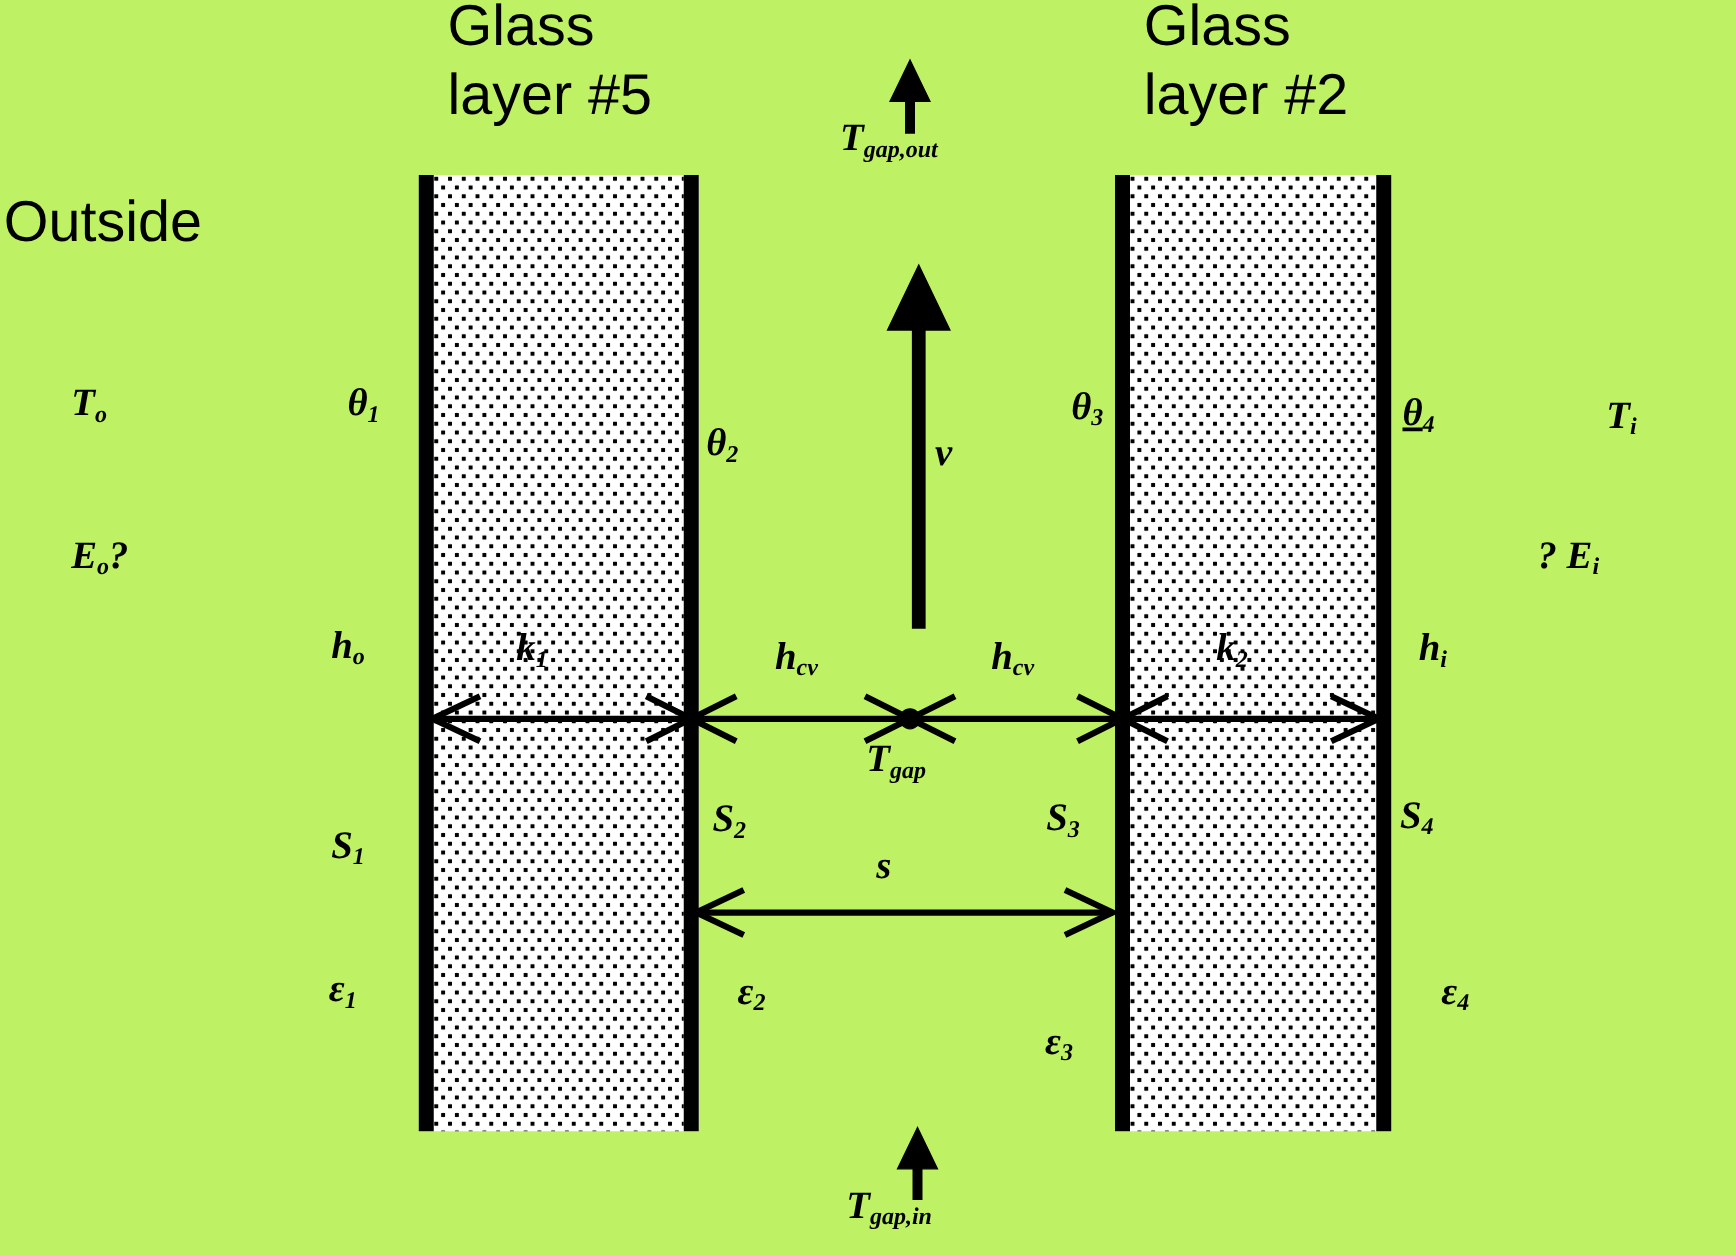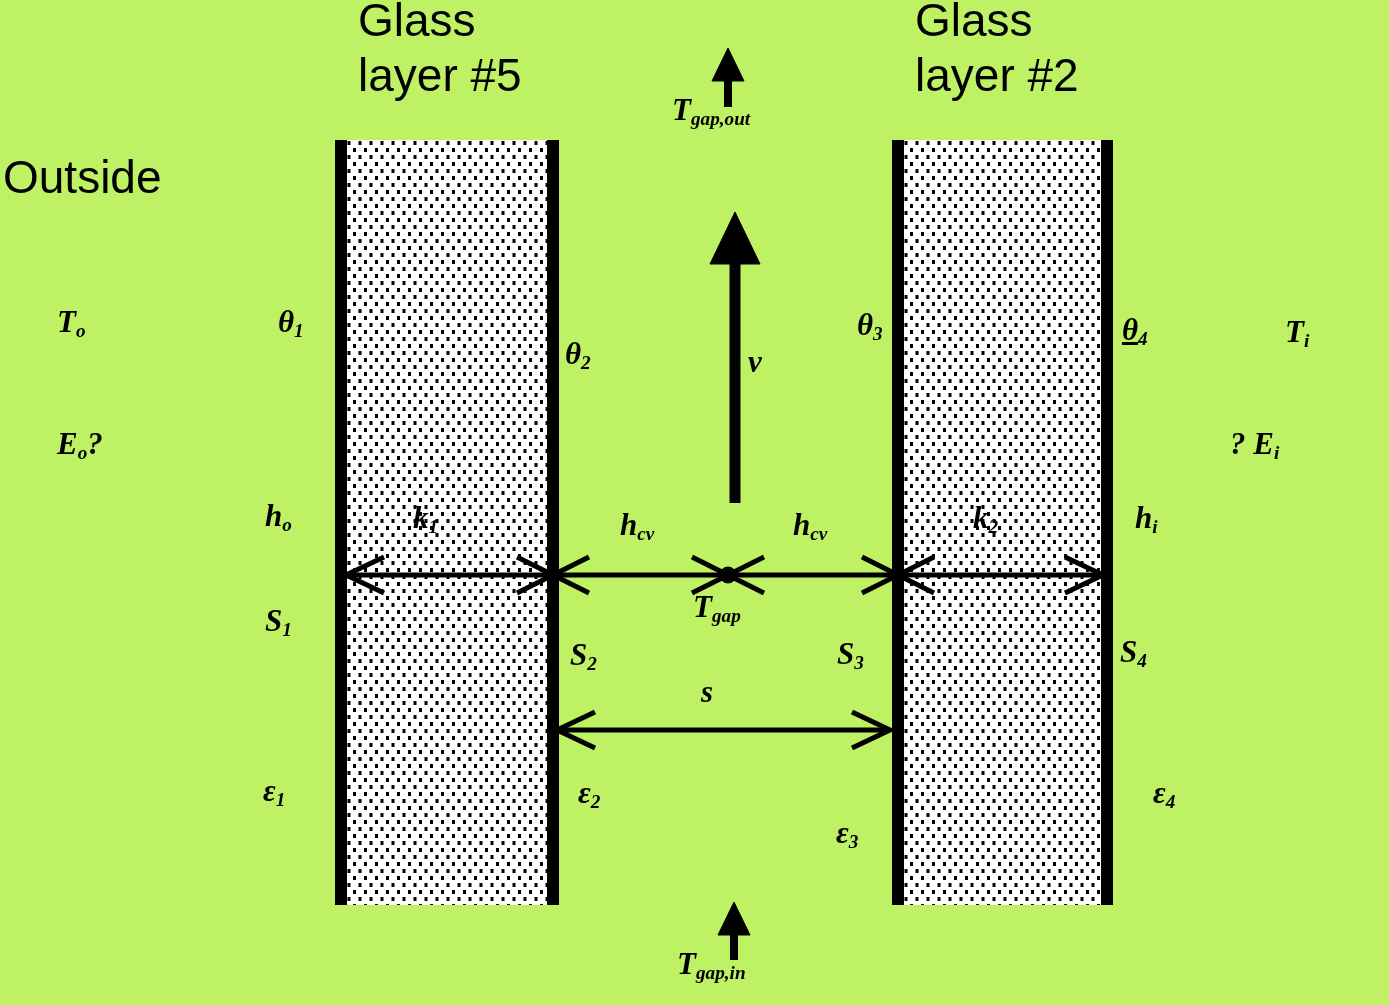--- a/index.html
+++ b/index.html
@@ -112,37 +112,37 @@
   </div>
   <div class="math big" style="left:57px; top:428px;">
     <span>E</span><sub>o</sub><span>?</span>
   </div>
   <div class="math big" style="left:278px; top:306px;">
     <span>θ</span><sub>1</sub>
   </div>
   <div class="math big" style="left:265px; top:500px;text-align:center;">
     <span>h</span><sub>o</sub>
   </div>
-  <div class="math big" style="left:265px; top:605px;text-align:center;">
+  <div class="math big" style="left:265px; top:660px;text-align:center;">
     <span>S</span><sub>1</sub>
   </div>
   <div class="math big" style="left:263px; top:775px;">
     <span>ε</span><sub>1</sub>
   </div>
 
   <div class="math big" style="left:413px; top:502px;">
     <span>k</span><sub>1</sub>
   </div>
   <div class="math big" style="left:565px; top:306px;margin-top:32px;">
     <span>θ</span><sub>2</sub>
   </div>
   <div class="math big" style="left:570px; top:639px;">
     <span>S</span><sub>2</sub>
   </div>
-  <div class="math big" style="left:578px; top:777px;">
+  <div class="math big" style="left:590px; top:777px;">
     <span>ε</span><sub>2</sub>
   </div>
 
   <div class="math big" style="left:620px; top:509px;">
     <span>h</span><sub>cv</sub>
   </div>
   <div class="math big" style="left:793px; top:509px;">
     <span>h</span><sub>cv</sub>
   </div>
   <div class="math big" style="left:693px; top:591px;">

